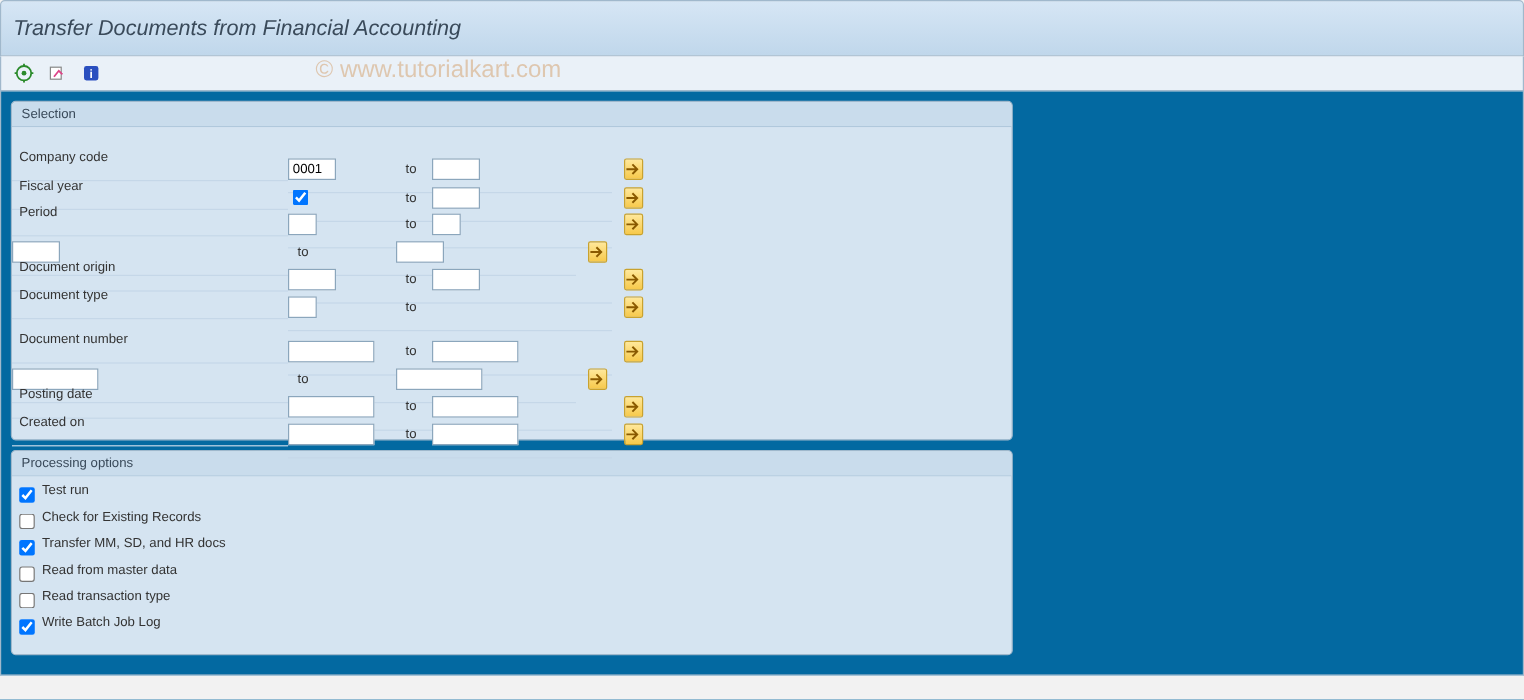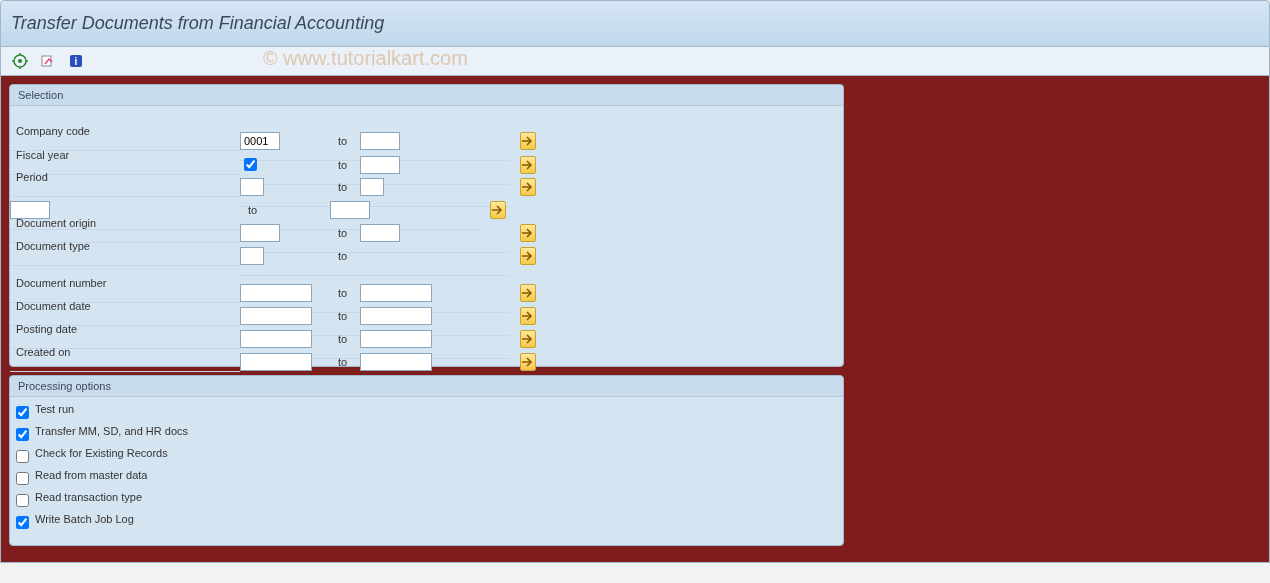--- a/index.html
+++ b/index.html
@@ -39,21 +39,21 @@
     cursor: pointer;
   }
   .watermark {
     position: absolute;
     left: 262px; top: 0px;
     font-size: 20px;
     color: rgba(200, 120, 40, 0.35);
   }
   .content {
     padding: 8px;
-    background: #7f1d1d;
+    background: #0369a1;
     border: 1px solid #a0b8cc;
     border-top: none;
   }
   .panel {
     border: 1px solid #9fb8cc;
     border-radius: 4px;
     background: #d5e4f1;
     margin-bottom: 8px;
     width: 835px;
   }
@@ -266,21 +266,20 @@
           <div class="cell"></div>
           <div class="cell">
             <span class="arrow-btn">
               <svg width="14" height="12" viewBox="0 0 14 12">
                 <path d="M1 6 L9 6 M6 2 L10 6 L6 10" stroke="#8a5a00" stroke-width="1.6" fill="none"></path>
               </svg>
             </span>
           </div>
         </div>
         <div class="row">
-          <div class="label">Document date</div>
           <div class="cell">
             <input type="text" class="txt" style="width: 72px;">
           </div>
           <div class="cell to-label">to</div>
           <div class="cell">
             <input type="text" class="txt" style="width: 72px;">
           </div>
           <div class="cell"></div>
           <div class="cell">
             <span class="arrow-btn">
@@ -330,29 +329,29 @@
   </div>
 
   <div class="panel">
     <div class="panel-title">Processing options</div>
     <div class="panel-body" id="proc-body">
         <div class="opt-row">
           <input type="checkbox" checked="" style="">
           <span>Test run</span>
         </div>
         <div class="opt-row">
+          <input type="checkbox" style="">
+          <span>Check for Existing Records</span>
+        </div>
+        <div class="opt-row">
           <input type="checkbox" checked="" style="">
           <span>Transfer MM, SD, and HR docs</span>
         </div>
         <div class="opt-row">
           <input type="checkbox" style="">
-          <span>Check for Existing Records</span>
-        </div>
-        <div class="opt-row">
-          <input type="checkbox" style="">
           <span>Read from master data</span>
         </div>
         <div class="opt-row">
           <input type="checkbox" style="">
           <span>Read transaction type</span>
         </div>
         <div class="opt-row">
           <input type="checkbox" checked="" style="">
           <span>Write Batch Job Log</span>
         </div>

